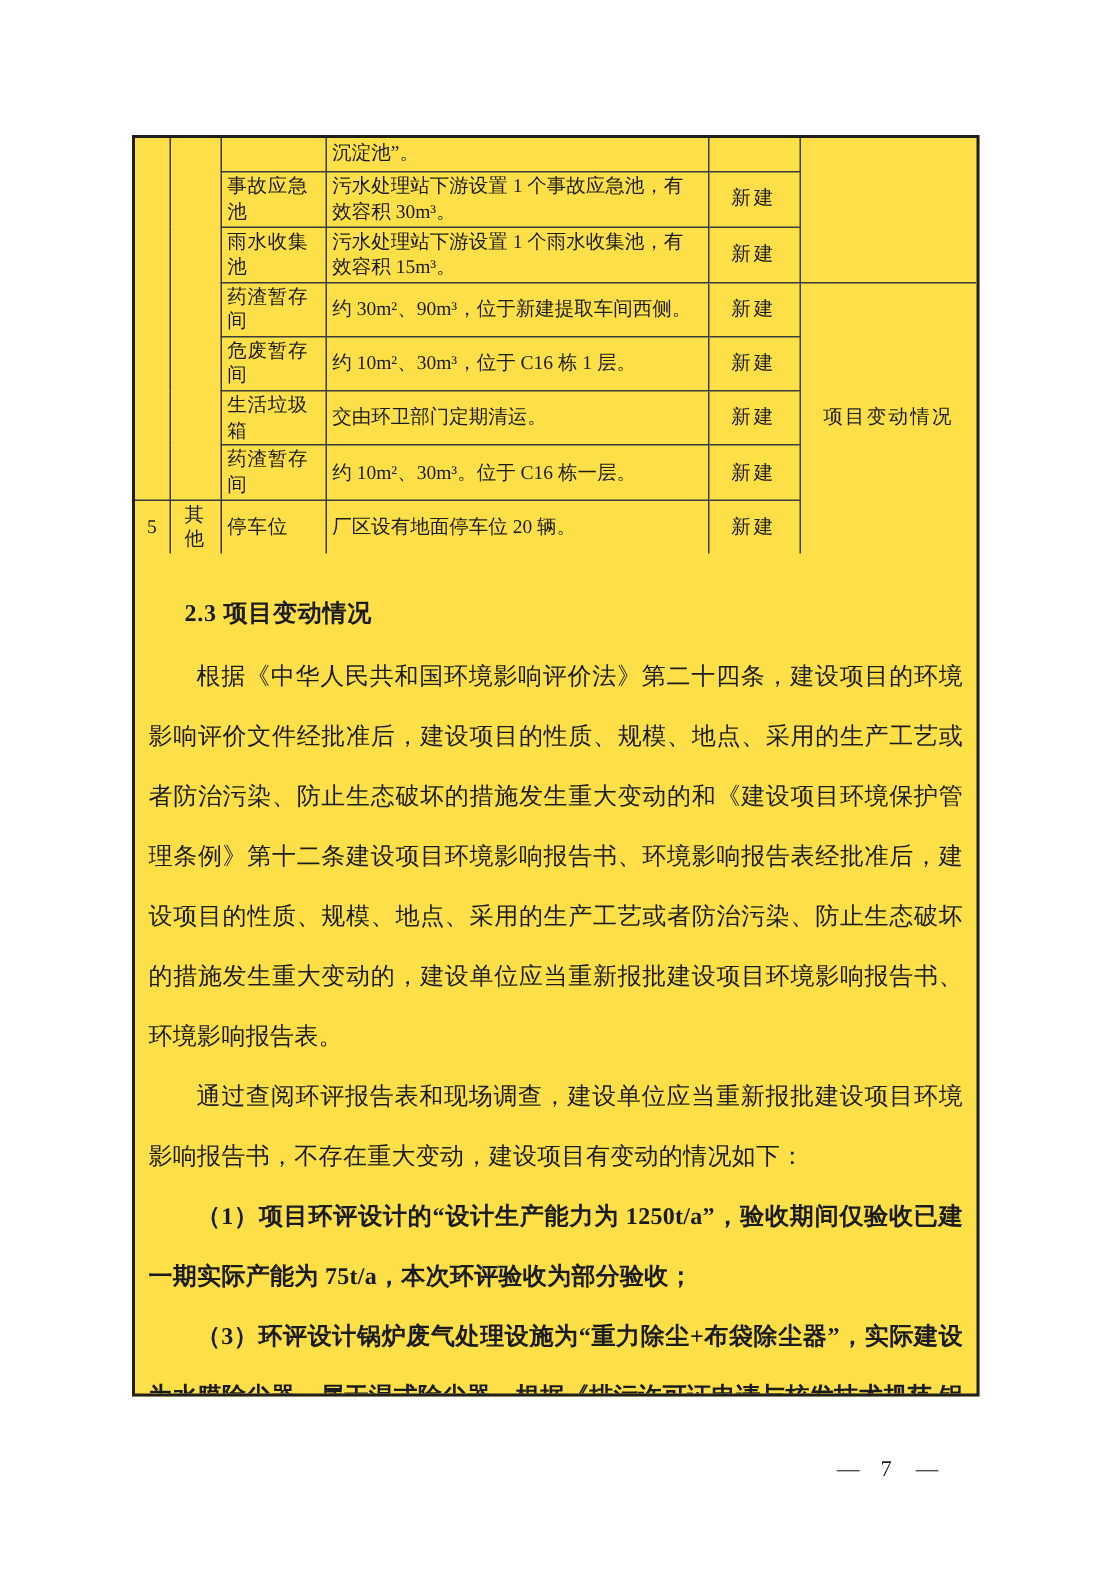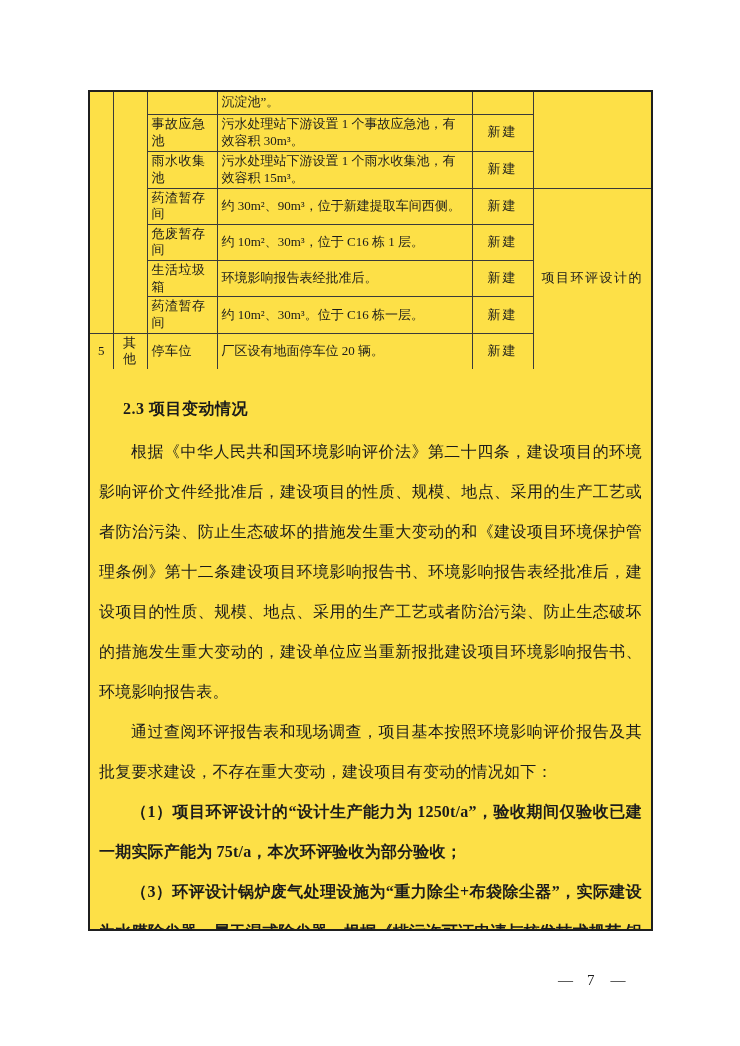--- a/index.html
+++ b/index.html
@@ -112,51 +112,51 @@
       </tr>
       <tr class="r-double">
         <td class="c-name">雨水收集池</td>
         <td class="c-desc">污水处理站下游设置 1 个雨水收集池，有效容积 15m³。</td>
         <td class="c-status">新建</td>
       </tr>
       <tr class="r-single">
         <td class="c-name">药渣暂存间</td>
         <td class="c-desc">约 30m²、90m³，位于新建提取车间西侧。</td>
         <td class="c-status">新建</td>
-        <td class="c-remark" rowspan="5">项目环评设计的</td>
+        <td class="c-remark" rowspan="5">项目变动情况</td>
       </tr>
       <tr class="r-single">
         <td class="c-name">危废暂存间</td>
         <td class="c-desc">约 10m²、30m³，位于 C16 栋 1 层。</td>
         <td class="c-status">新建</td>
       </tr>
       <tr class="r-single">
         <td class="c-name">生活垃圾箱</td>
-        <td class="c-desc">环境影响报告表经批准后。</td>
+        <td class="c-desc">交由环卫部门定期清运。</td>
         <td class="c-status">新建</td>
       </tr>
       <tr class="r-single">
         <td class="c-name">药渣暂存间</td>
         <td class="c-desc">约 10m²、30m³。位于 C16 栋一层。</td>
         <td class="c-status">新建</td>
       </tr>
       <tr class="r-single">
         <td class="c-num">5</td>
         <td class="c-cat">其他</td>
         <td class="c-name">停车位</td>
         <td class="c-desc">厂区设有地面停车位 20 辆。</td>
         <td class="c-status">新建</td>
       </tr>
     </tbody>
   </table>
 
   <div class="textblock">
     <div class="sec-heading">2.3 项目变动情况</div>
     <p class="para">根据《中华人民共和国环境影响评价法》第二十四条，建设项目的环境影响评价文件经批准后，建设项目的性质、规模、地点、采用的生产工艺或者防治污染、防止生态破坏的措施发生重大变动的和《建设项目环境保护管理条例》第十二条建设项目环境影响报告书、环境影响报告表经批准后，建设项目的性质、规模、地点、采用的生产工艺或者防治污染、防止生态破坏的措施发生重大变动的，建设单位应当重新报批建设项目环境影响报告书、环境影响报告表。</p>
-    <p class="para">通过查阅环评报告表和现场调查，项目基本按照环境影响评价报告及其批复要求建设，不存在重大变动，建设项目有变动的情况如下：</p>
+    <p class="para">通过查阅环评报告表和现场调查，建设单位应当重新报批建设项目环境影响报告书，不存在重大变动，建设项目有变动的情况如下：</p>
     <p class="para bold">（1）项目环评设计的“设计生产能力为 1250t/a”，验收期间仅验收已建一期实际产能为 75t/a，本次环评验收为部分验收；</p>
     <p class="para bold">（3）环评设计锅炉废气处理设施为“重力除尘+布袋除尘器”，实际建设为水膜除尘器，属于湿式除尘器，根据《排污许可证申请与核发技术规范 锅炉》（HJ 953-2018），湿式除尘器属于可行技术；根据《2025 年&lt;国家污染防治技术指导目录&gt;》，水膜除尘器对于“（1）易燃易爆粉尘气体洗涤净化；（2）高温高湿、易结露，黏性，含油，含水溶性颗粒物气体除尘；（3）预除尘”，不属于低效类技术．本项目生物质颗粒锅炉废气具有易燃易爆、高温高湿、含水溶性颗粒物气体等特</p>
   </div>
 
 </div>
 
 <div class="page-number">
   <span class="dash">—</span><span class="num">7</span><span class="dash">—</span>
 </div>
 

